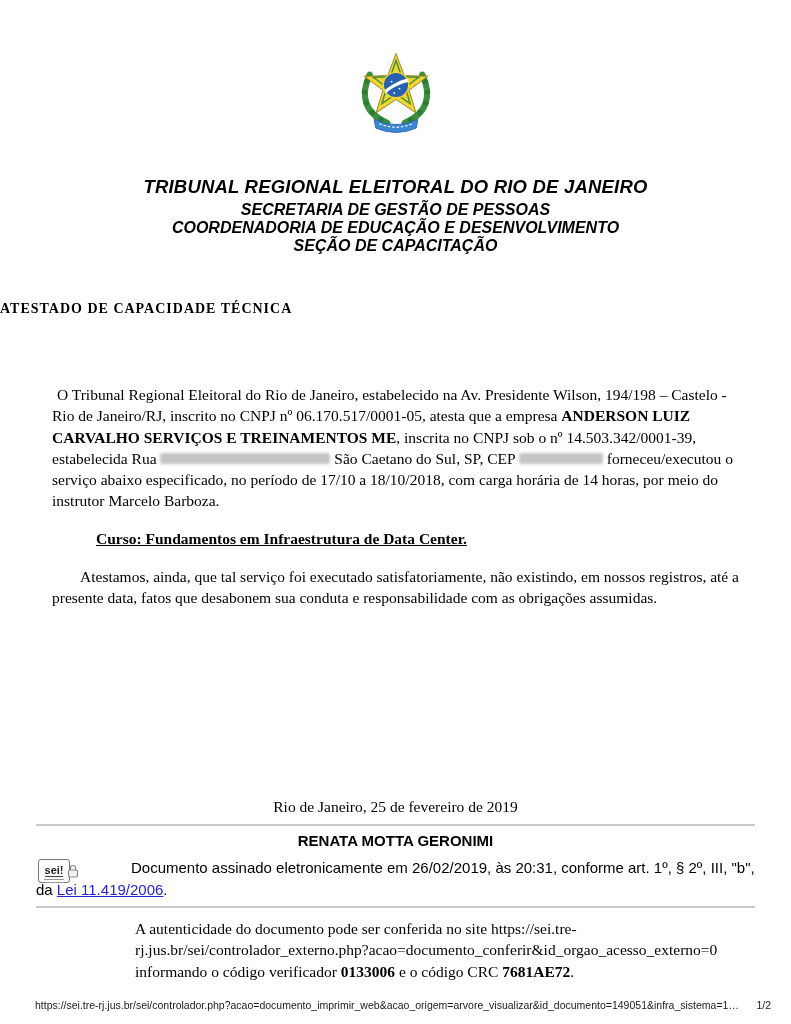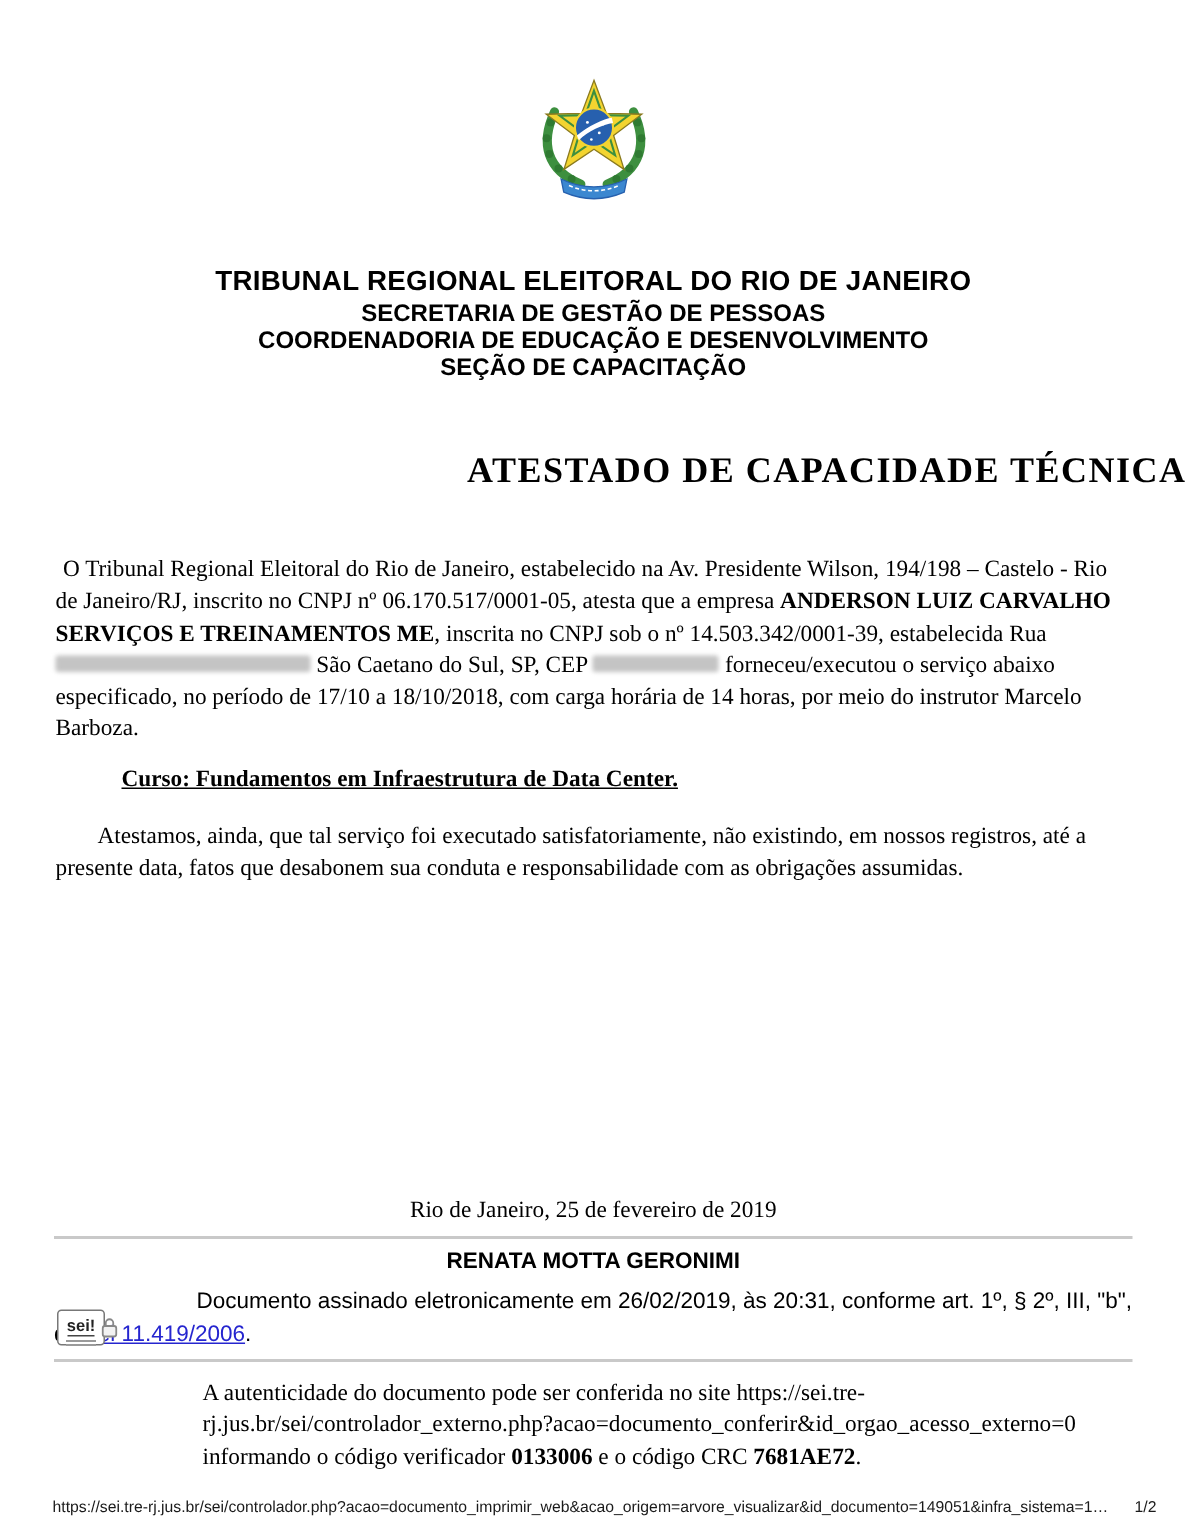--- a/index.html
+++ b/index.html
@@ -14,32 +14,32 @@
   .print-footer{position:absolute;top:999px;left:35px;right:20px;display:flex;
         justify-content:space-between;font-family:"Liberation Sans", sans-serif;
         font-size:10.5px;color:#1a1a1a;}
 
   
   .arms{position:absolute;top:50px;left:50%;transform:translateX(-50%);width:88px;height:86px;}
   .arms svg{display:block;width:100%;height:100%;}
 
   
   .letterhead{position:absolute;top:176px;left:0;width:100%;text-align:center;
-        font-family:"Liberation Sans", sans-serif;font-weight:bold;}
+        font-family:"Liberation Sans", sans-serif;font-weight:bold;font-style:italic;}
   .org{font-size:18.5px;line-height:22px;letter-spacing:.2px;}
   .depts{margin-top:3px;font-size:16px;line-height:18px;}
   .addr{margin-top:13px;font-size:14.5px;}
 
-  .doc-title{position:absolute;top:301px;left:0;width:100%;text-align:right;
-        font-size:24px;font-weight:bold;letter-spacing:1px;}
+  .doc-title{position:absolute;top:301px;left:0;width:100%;text-align:left;
+        font-size:14px;font-weight:bold;letter-spacing:1px;}
 
   
   .body-text{position:absolute;top:368px;left:36px;width:719px;
         font-size:15.5px;line-height:21.3px;}
-  .body-text p{margin:1px;}
+  .body-text p{margin:16px;}
   .p1{text-indent:5px;}
   .curso{margin-top:12px !important;text-indent:44px;font-weight:bold;text-decoration:underline;}
   .p2{margin-top:17px !important;text-indent:28px;}
   .redact{display:inline-block;height:11px;border-radius:2px;
         background:var(--redaction,#c4c4c4);filter:blur(1.4px);vertical-align:0;}
   .r1{width:170px;}
   .r2{width:84px;}
 
   
   .closing{position:absolute;top:798px;left:36px;width:719px;}
@@ -47,21 +47,21 @@
   .rule{margin-top:8px;border-top:2px solid var(--rule,#c9c9c9);}
   .rule2{margin-top:5px;}
   .sig-name{margin-top:5px;text-align:center;font-family:"Liberation Sans", sans-serif;
         font-weight:bold;font-size:15px;line-height:19px;}
   .sig-role{text-align:center;font-family:"Liberation Sans", sans-serif;
         font-weight:bold;font-size:15px;line-height:19px;}
   .sig-row{position:relative;margin-top:7px;min-height:44px;}
   .sig-text{margin:0;font-family:"Liberation Sans", sans-serif;font-size:15px;
         line-height:21.5px;text-indent:95px;}
   .law-link{color:var(--link,#2525cf);text-decoration:underline;cursor:pointer;}
-  .sei-stamp{position:absolute;left:2px;top:16px;width:52px;height:26px;}
+  .sei-stamp{position:absolute;left:2px;top:2px;width:52px;height:26px;}
   .sei-box{position:absolute;left:0;top:0;width:30px;height:22px;border:1px solid #777;
         border-radius:3px;background:#fff;text-align:center;}
   .sei-word{display:inline-block;font-family:"Liberation Sans", sans-serif;
         font-weight:bold;font-size:11px;line-height:12px;color:#222;
         border-bottom:1.5px solid #444;margin-top:1px;}
   .sei-bars{display:block;margin:1px auto 0;width:20px;height:5px;
         background:repeating-linear-gradient(#9a9a9a 0 1.5px,#fff 1.5px 3px);}
   .lock{position:absolute;left:29px;top:5px;}
 
   .verify{margin:10px 0 0;padding-left:99px;font-size:15.5px;line-height:21.3px;

